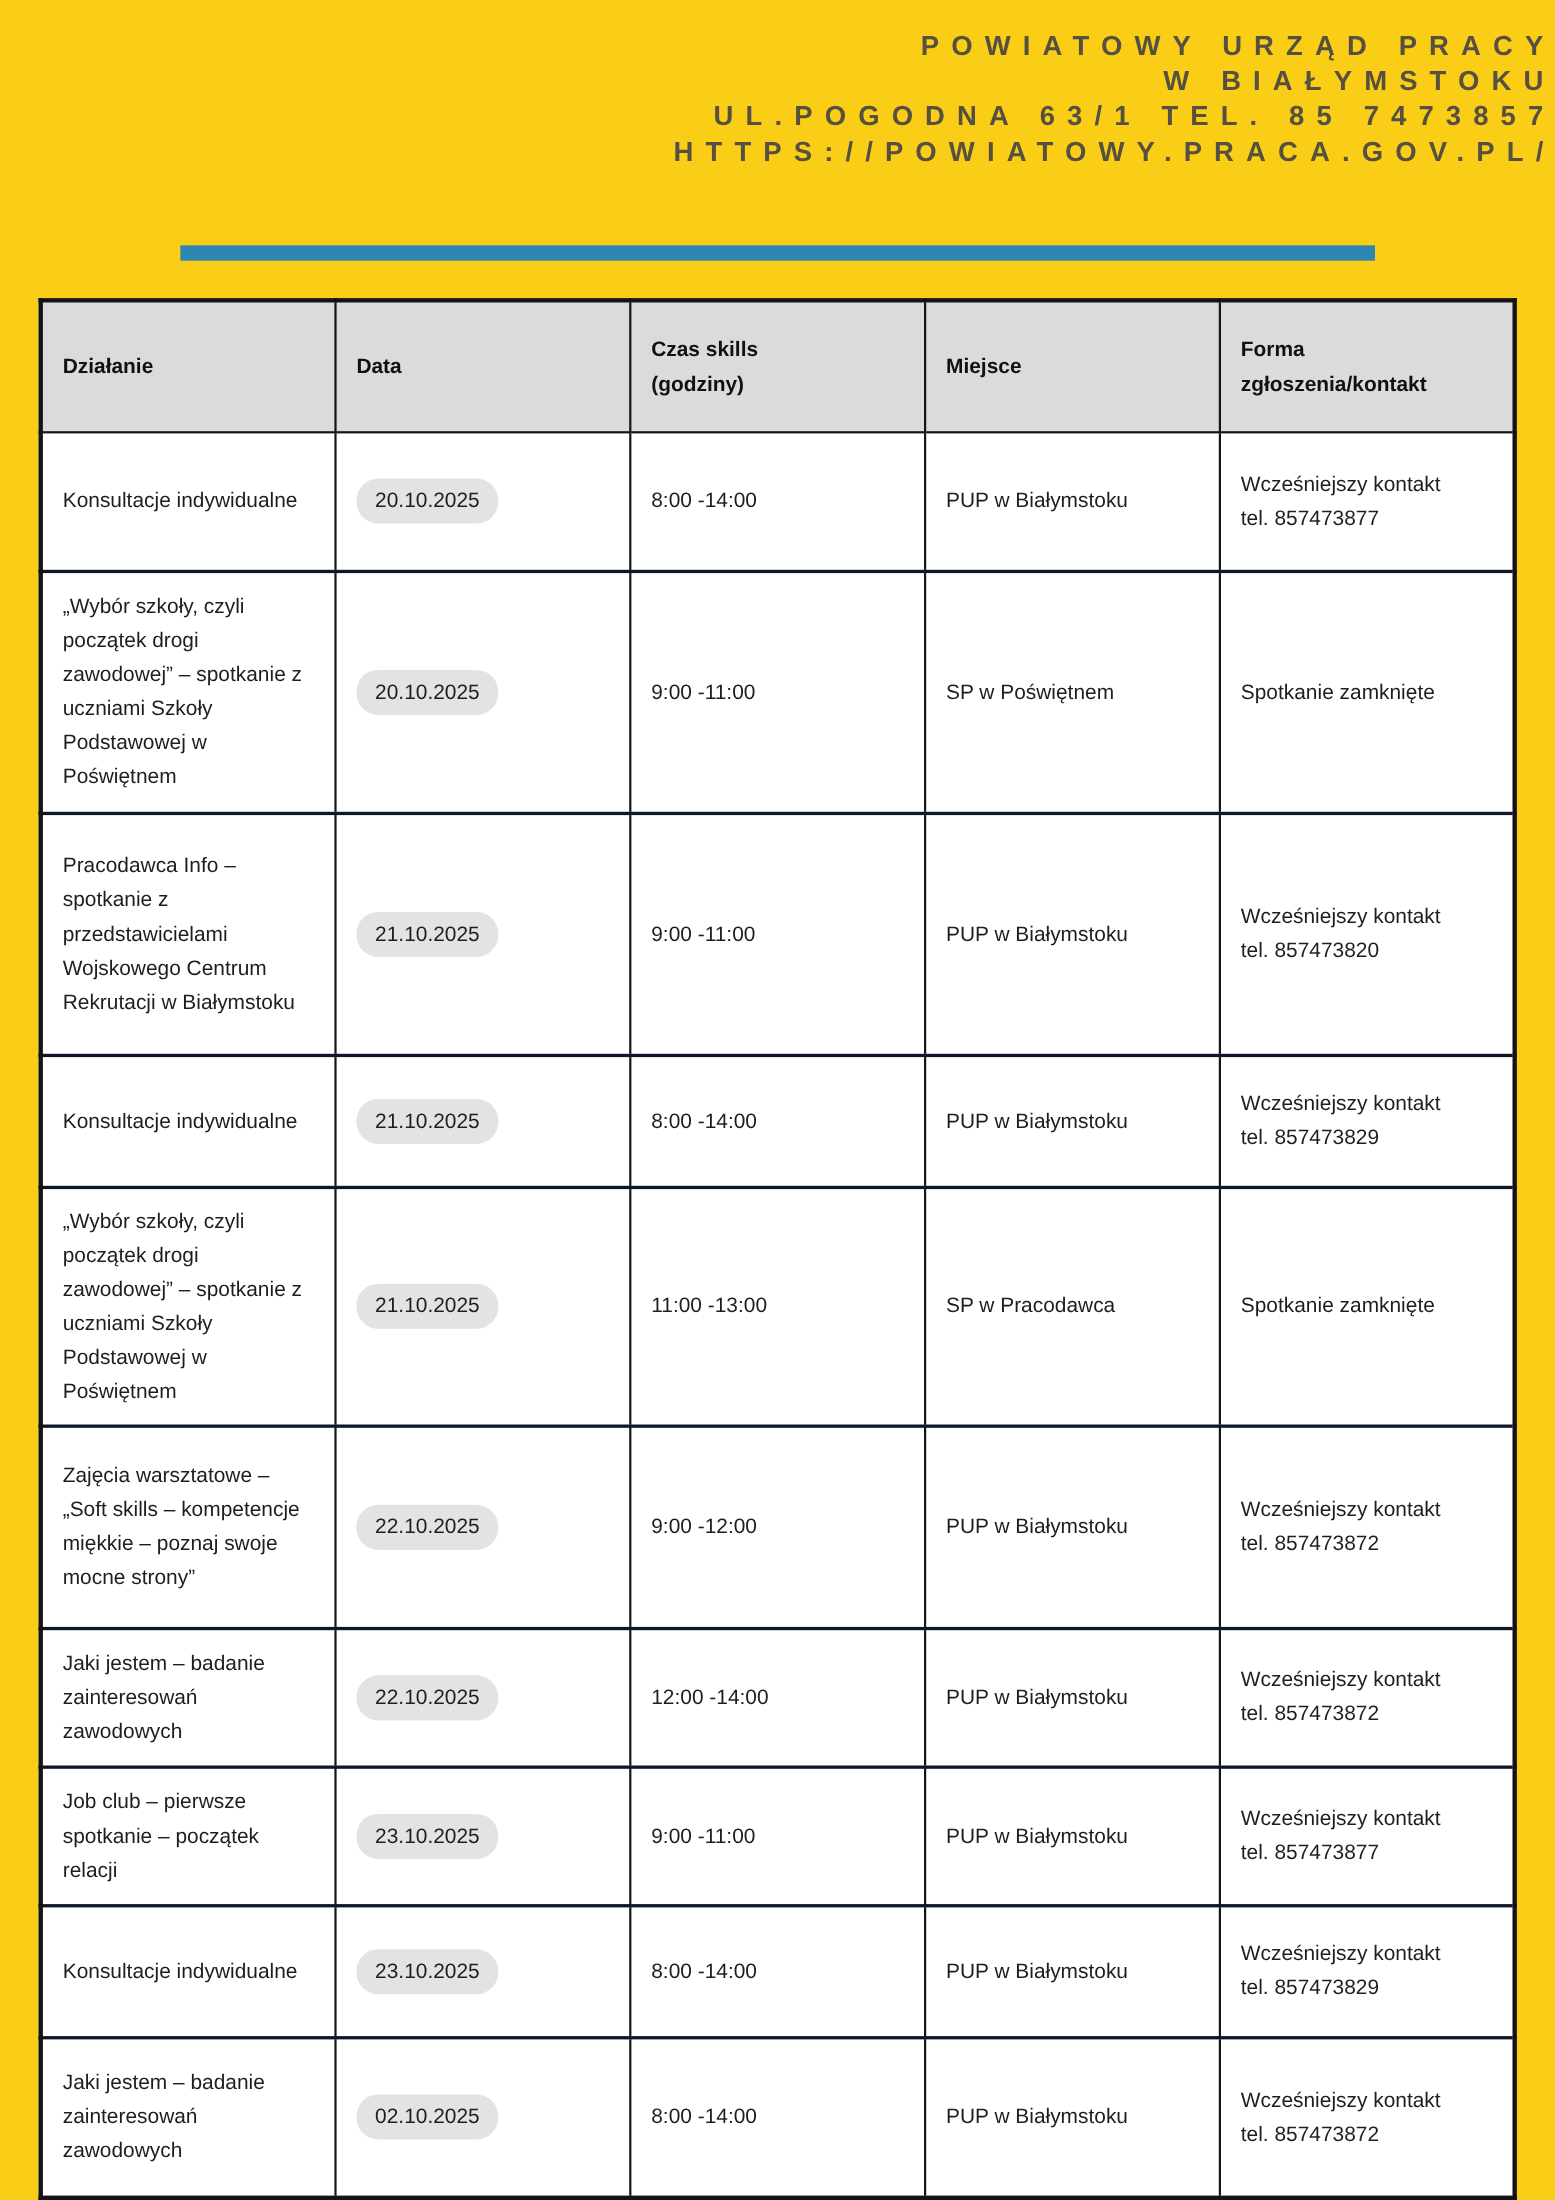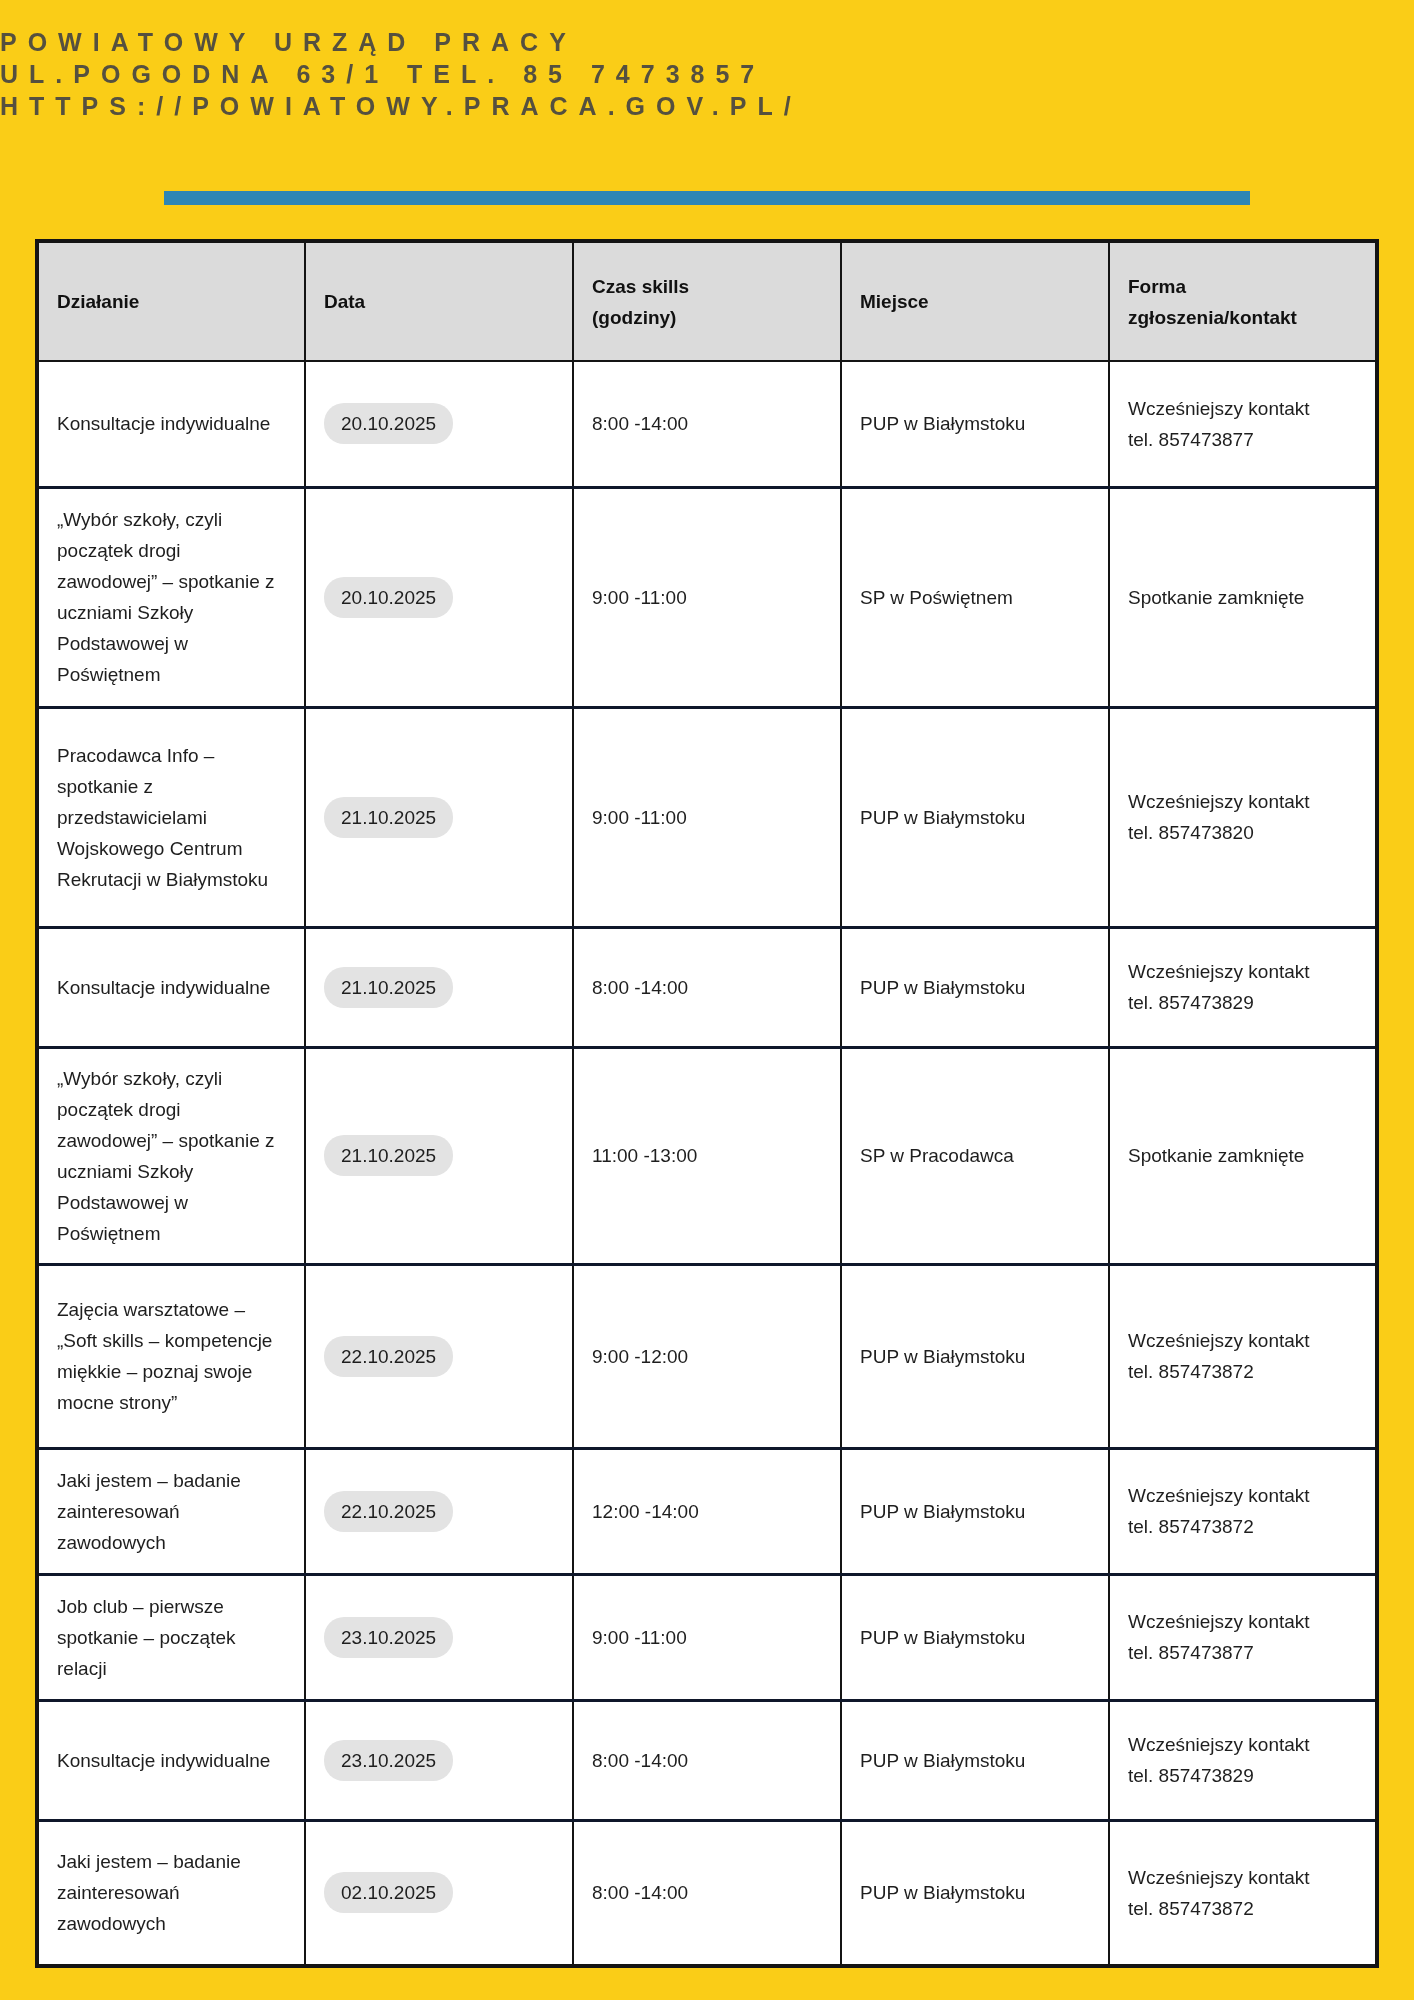--- a/index.html
+++ b/index.html
@@ -7,21 +7,21 @@
   body {
     width: 1414px;
     height: 2000px;
     background: #FACD17;
     font-family: "Liberation Sans", "DejaVu Sans", sans-serif;
     color: #1E1E1E;
     overflow: hidden;
   }
   .page-header {
     padding-top: 26px;
-    text-align: left;
+    text-align: right;
     color: #55503F;
   }
   .page-header .hline {
     font-size: 25px;
     font-weight: bold;
     letter-spacing: 11px;
     line-height: 32px;
     white-space: nowrap;
   }
   .divider-bar {
@@ -76,20 +76,21 @@
     padding: 5px 17px;
     white-space: nowrap;
   }
   .contact-line { display: block; }
 </style>
 </head>
 <body>
 
 <header class="page-header">
   <div class="hline">POWIATOWY URZĄD PRACY</div>
+  <div class="hline">W BIAŁYMSTOKU</div>
   <div class="hline">UL.POGODNA 63/1 TEL. 85 7473857</div>
   <div class="hline">HTTPS://POWIATOWY.PRACA.GOV.PL/</div>
 </header>
 
 <div class="divider-bar"></div>
 
 <table class="schedule">
   <colgroup>
       <col>
       <col>

